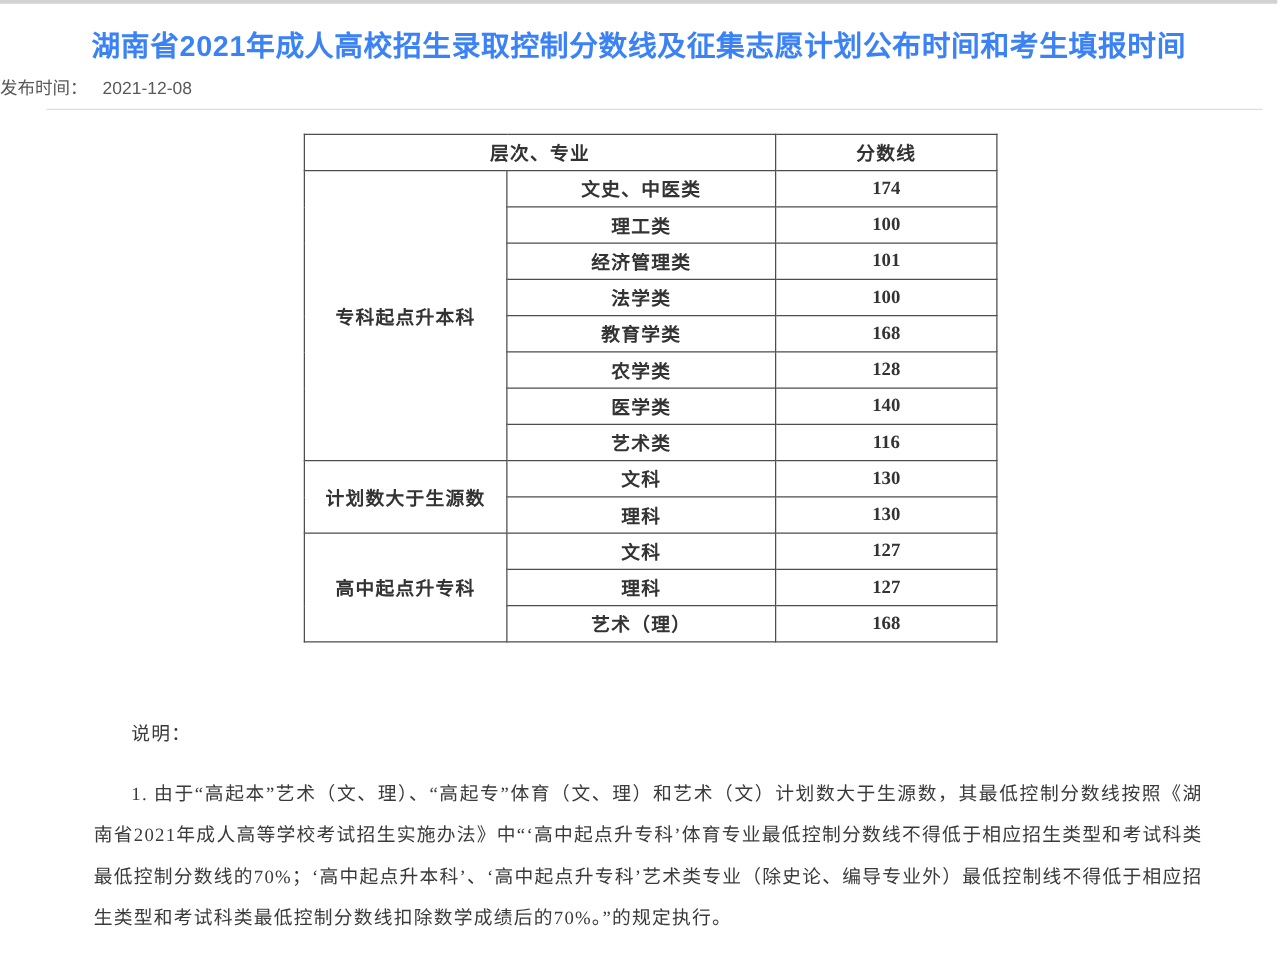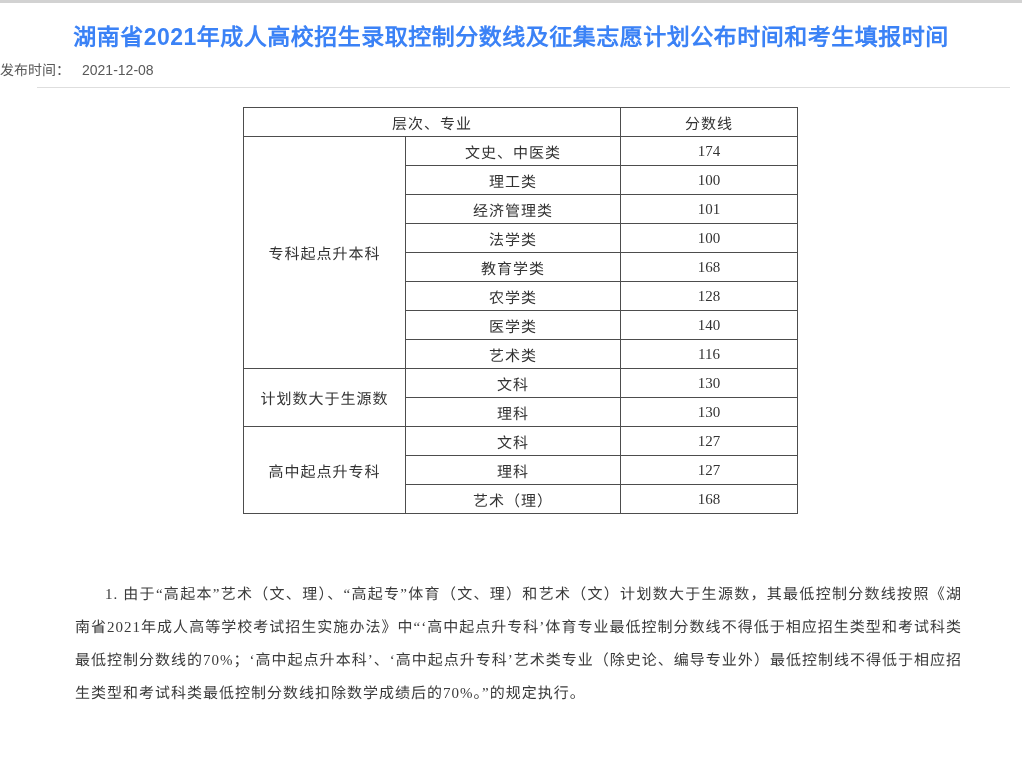--- a/index.html
+++ b/index.html
@@ -48,21 +48,21 @@
     font-size: 15px;
     color: #333333;
   }
   table.score-table th,
   table.score-table td {
     border: 1px solid #4d4d4d;
     text-align: center;
     vertical-align: middle;
     height: 29px;
     padding: 0 2px;
-    font-weight: normal;
+    font-weight: bold;
     letter-spacing: 1px;
     margin-top: 43px;
   }
   table.score-table td.score-cell {
     font-family: "Liberation Serif", serif;
     letter-spacing: 0;
   }
   .notes {
     margin: 64px 60px 0 75px;
     font-size: 15px;
@@ -159,14 +159,15 @@
       <td class="score-cell">127</td>
     </tr>
     <tr>
       <td>艺术（理）</td>
       <td class="score-cell">168</td>
     </tr>
   </tbody>
 </table>
 
 <div class="notes">
+  <div class="notes-heading">说明：</div>
   <p class="notes-paragraph">1. 由于“高起本”艺术（文、理）、“高起专”体育（文、理）和艺术（文）计划数大于生源数，其最低控制分数线按照《湖南省2021年成人高等学校考试招生实施办法》中“‘高中起点升专科’体育专业最低控制分数线不得低于相应招生类型和考试科类最低控制分数线的70%；‘高中起点升本科’、‘高中起点升专科’艺术类专业（除史论、编导专业外）最低控制线不得低于相应招生类型和考试科类最低控制分数线扣除数学成绩后的70%。”的规定执行。</p>
 </div>
 
 </body></html>

